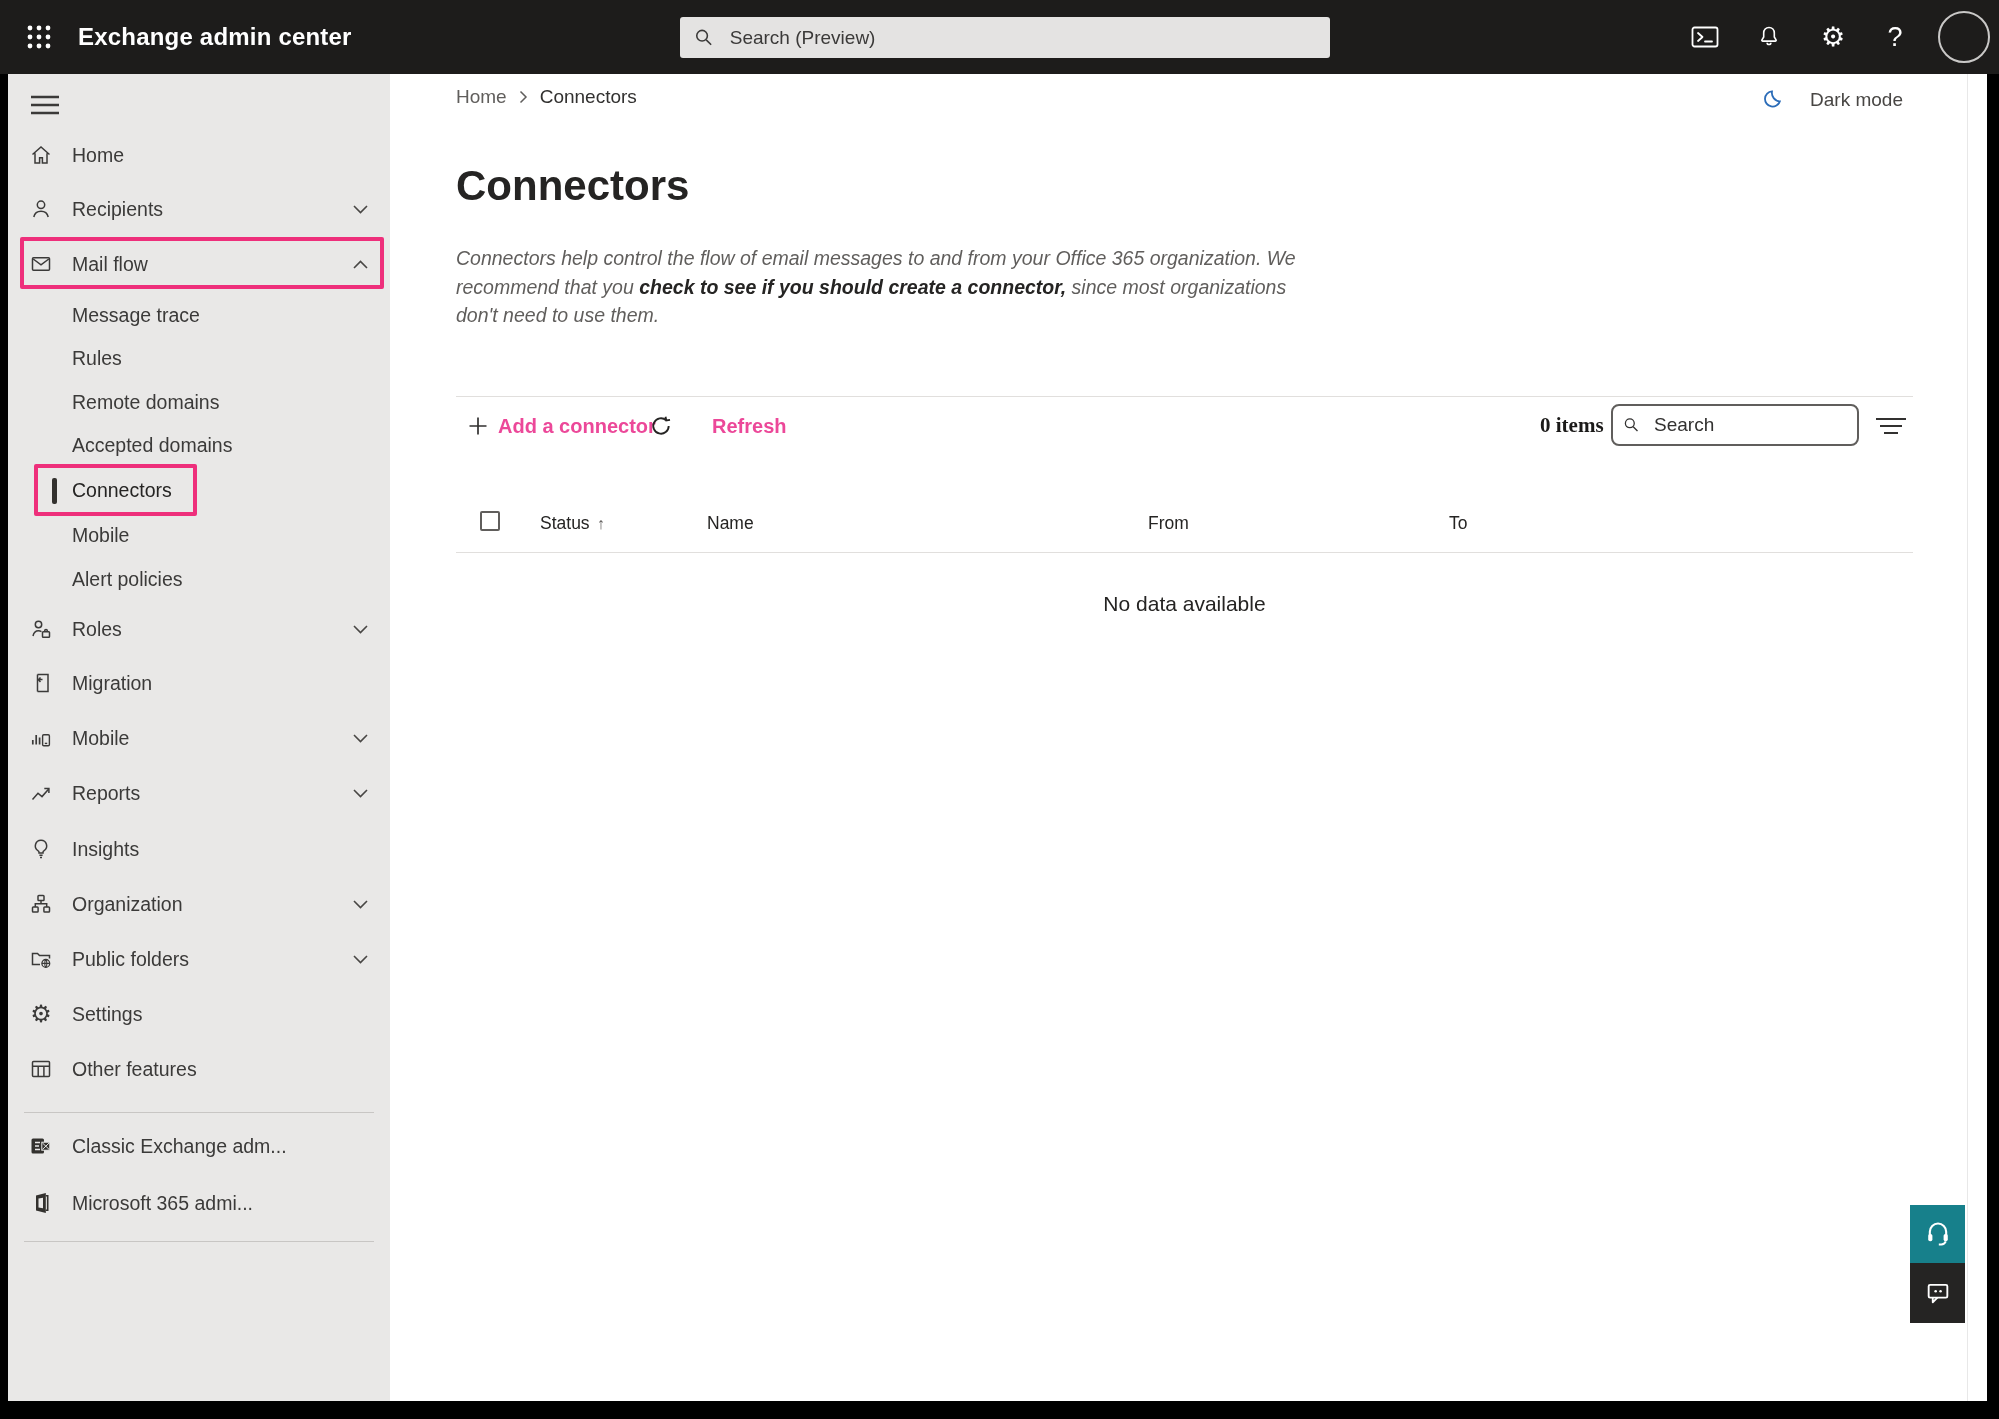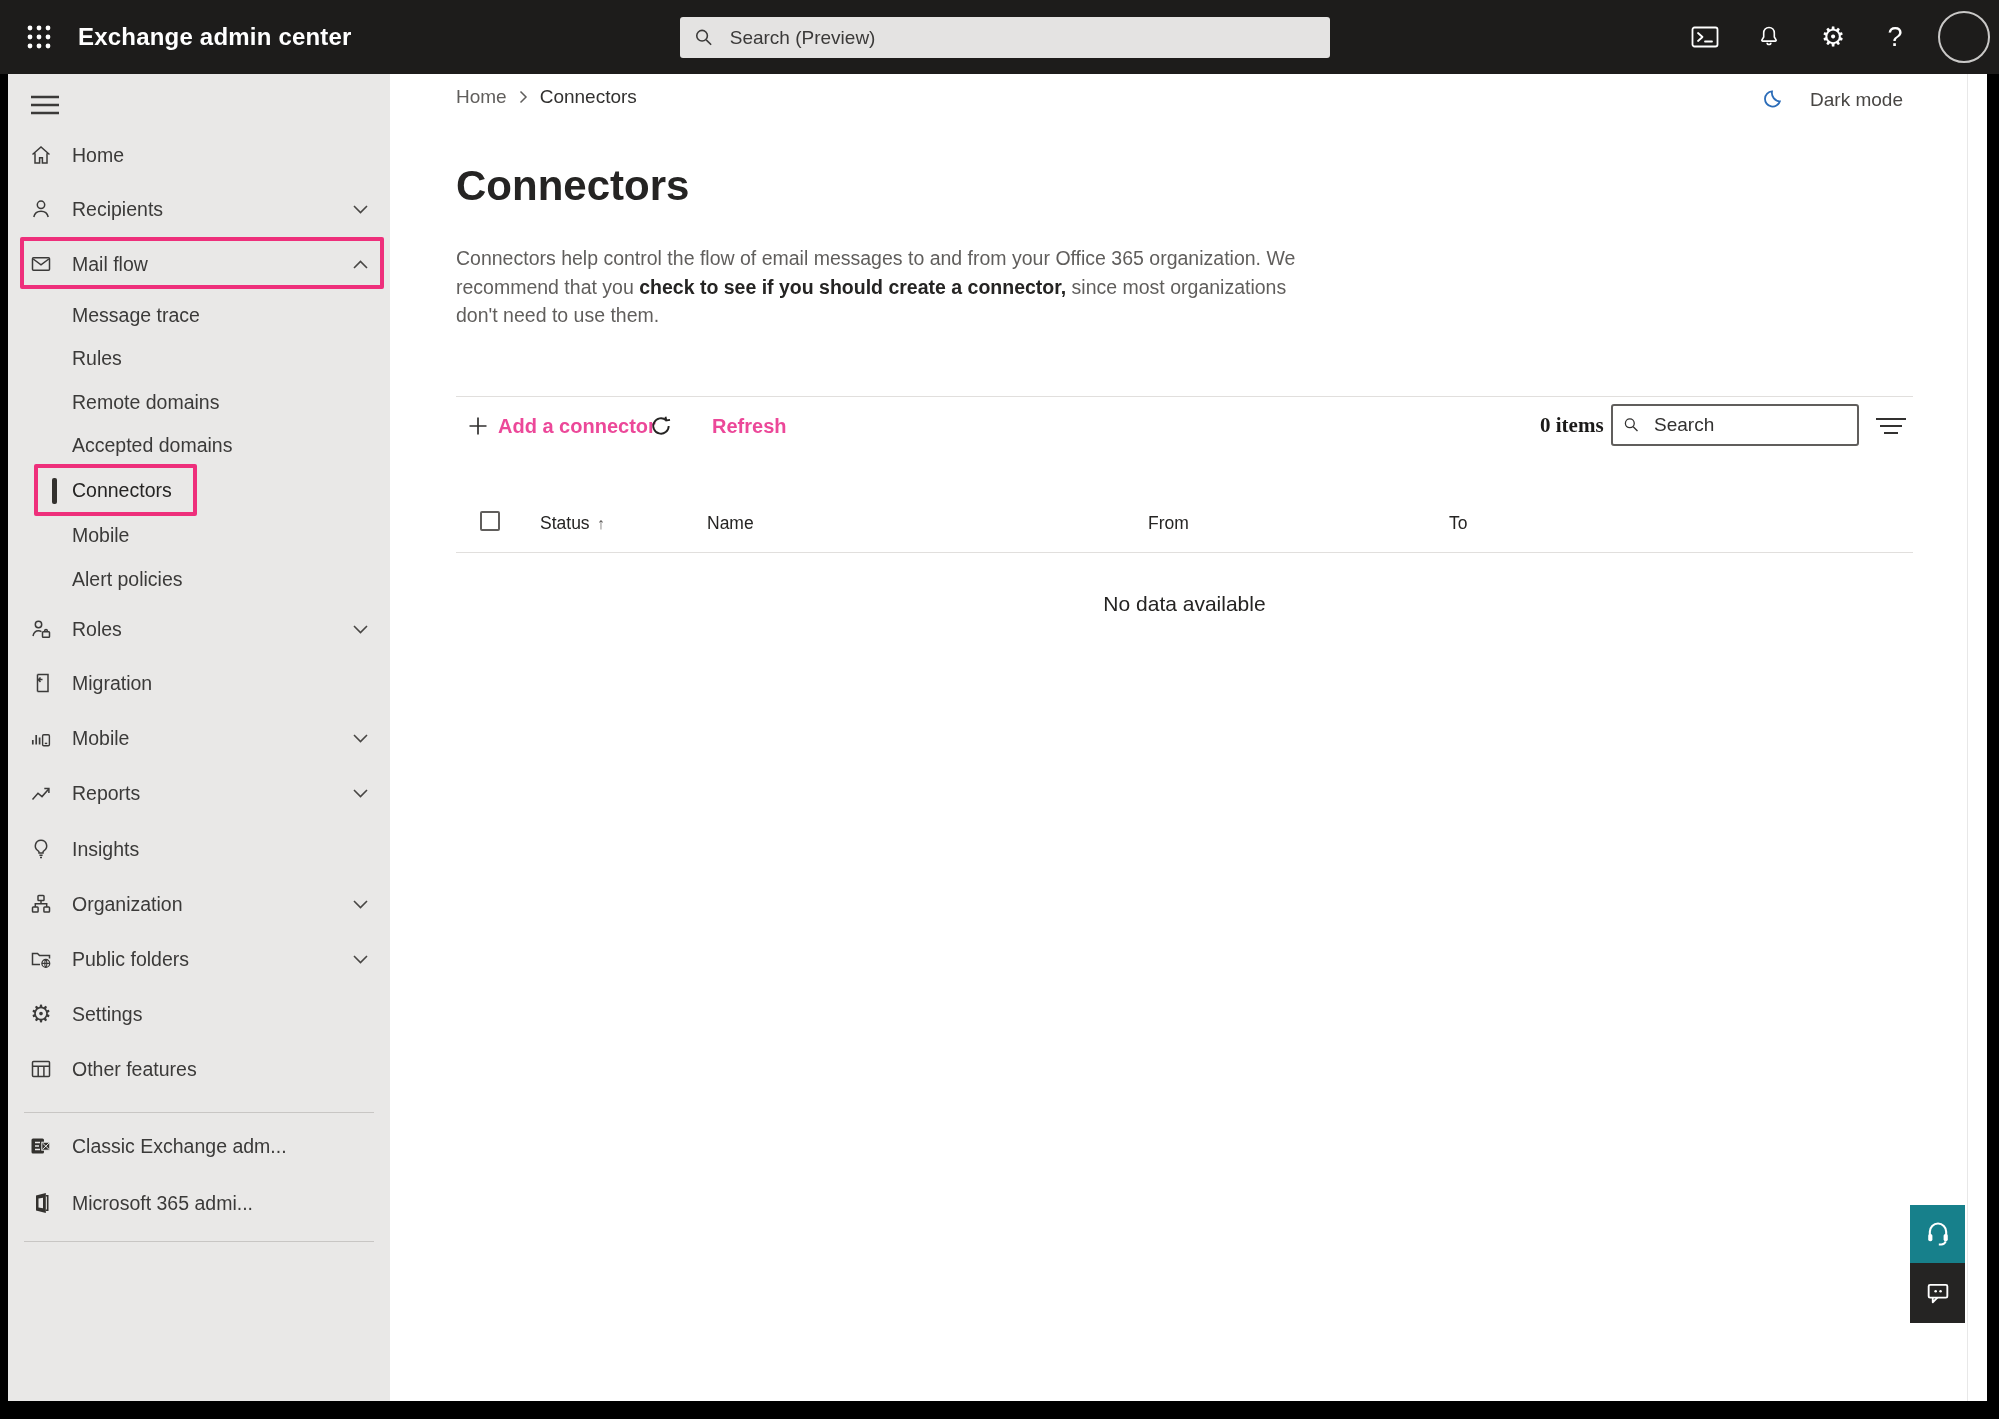--- a/index.html
+++ b/index.html
@@ -34,28 +34,28 @@
   #hl-connectors{left:26px;top:390px;width:155px;height:44px;}
 
   
   .main{position:absolute;left:390px;top:74px;width:1597px;height:1327px;background:#fff;}
   .scroll-line{position:absolute;right:19px;top:0;bottom:0;width:1px;background:#e8e8e8;}
   .crumb{position:absolute;left:66px;top:12px;display:flex;align-items:center;gap:12px;font-size:19px;}
   .crumb .home{color:#605e5c;cursor:pointer;}
   .crumb .cur{color:#323130;}
   .darkmode{position:absolute;right:84px;top:14px;display:flex;align-items:center;gap:27px;font-size:19px;color:#484644;cursor:pointer;}
   .ptitle{position:absolute;left:66px;top:88px;font-size:42px;font-weight:700;color:#252423;}
-  .pdesc{position:absolute;left:66px;top:170px;width:860px;font-size:19.5px;line-height:28.5px;color:#605e5c;}
+  .pdesc{position:absolute;left:66px;top:170px;width:860px;font-size:19.5px;line-height:28.5px;color:#605e5c;font-style:italic;}
   .pdesc .dlink{color:#252423;font-weight:600;cursor:pointer;}
   .hdiv{position:absolute;left:66px;width:1457px;height:1px;background:#e1dfdd;}
   #div-toolbar{top:322px;} #div-header{top:478px;}
   .tbtn{position:absolute;top:330px;height:44px;display:flex;align-items:center;gap:10px;font-size:20px;font-weight:600;color:#ec4899;cursor:pointer;}
   #btn-add{left:78px;} #btn-refresh{left:260px;gap:40px;}
   .items-count{position:absolute;left:1150px;top:339px;font-family:"Liberation Serif",serif;font-size:21px;font-weight:700;color:#1b1a19;}
-  .lsearch{position:absolute;left:1221px;top:330px;width:248px;height:42px;border:2px solid #605e5c;border-radius:3px;box-sizing:border-box;display:flex;align-items:center;padding:0 10px;background:#fff;}
+  .lsearch{position:absolute;left:1221px;top:330px;width:248px;height:42px;border:2px solid #605e5c;border-radius:8px;box-sizing:border-box;display:flex;align-items:center;padding:0 10px;background:#fff;}
   .lsearch input{border:0;outline:0;font-size:19px;color:#323130;margin-left:12px;width:100%;font-family:inherit;}
   .lsearch input::placeholder{color:#323130;opacity:1;}
   .filterbtn{position:absolute;left:1482px;top:336px;width:38px;height:32px;display:flex;align-items:center;justify-content:center;cursor:pointer;}
   .thead-check{position:absolute;left:90px;top:437px;width:20px;height:20px;border:2px solid #605e5c;border-radius:2px;box-sizing:border-box;background:#fff;cursor:pointer;}
   .th{position:absolute;top:439px;font-size:17.5px;color:#252423;cursor:pointer;}
   #th-status{left:150px;display:flex;gap:7px;align-items:center;}
   #th-name{left:317px;} #th-from{left:758px;} #th-to{left:1059px;}
   .sort-arrow{color:#605e5c;font-size:16px;line-height:1;}
   .empty{position:absolute;left:66px;top:518px;width:1457px;text-align:center;font-size:21px;color:#252423;}
   .helpbtn{position:absolute;right:22px;top:1131px;width:55px;height:58px;background:var(--teal,#17808b);display:flex;align-items:center;justify-content:center;cursor:pointer;}

